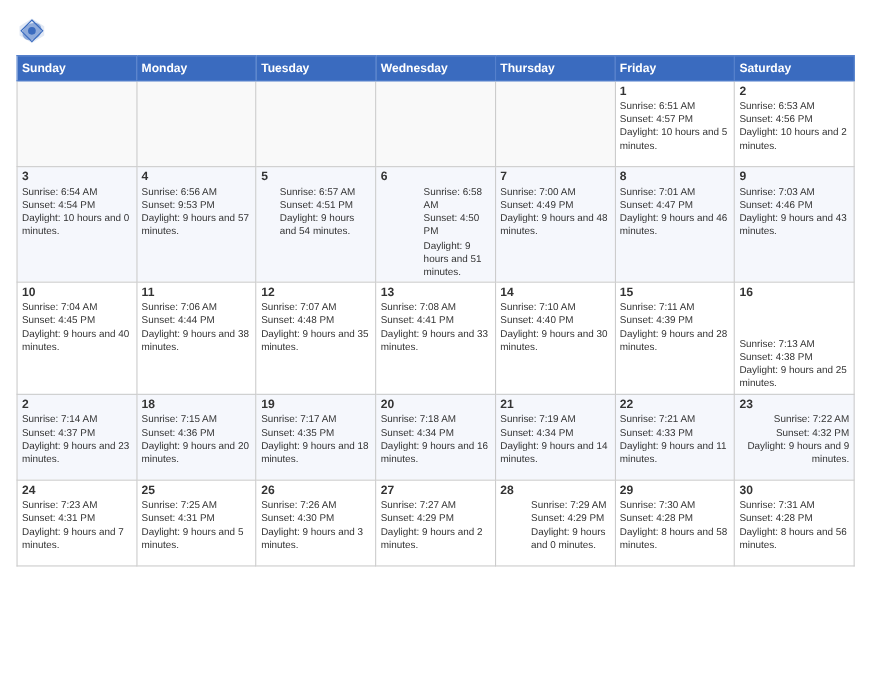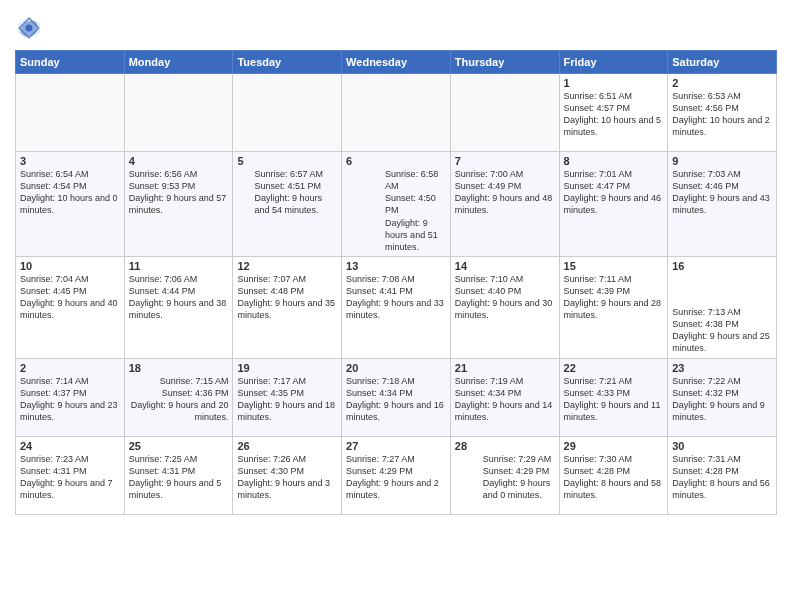--- a/index.html
+++ b/index.html
@@ -236,21 +236,21 @@
         </tr>
         <tr>
           <td>
             <span class="day-number">2</span>
             <div class="day-info" style="white-space: pre-line;">Sunrise: 7:14 AM
 Sunset: 4:37 PM
 Daylight: 9 hours and 23 minutes.</div>
           </td>
           <td>
             <span class="day-number">18</span>
-            <div class="day-info" style="white-space: pre-line; text-align: right;">Sunrise: 7:15 AM
+            <div class="day-info" style="white-space: pre-line;">Sunrise: 7:15 AM
 Sunset: 4:36 PM
 Daylight: 9 hours and 20 minutes.</div>
           </td>
           <td>
             <span class="day-number">19</span>
             <div class="day-info" style="white-space: pre-line;">Sunrise: 7:17 AM
 Sunset: 4:35 PM
 Daylight: 9 hours and 18 minutes.</div>
           </td>
           <td>
@@ -266,21 +266,21 @@
 Daylight: 9 hours and 14 minutes.</div>
           </td>
           <td>
             <span class="day-number">22</span>
             <div class="day-info" style="white-space: pre-line;">Sunrise: 7:21 AM
 Sunset: 4:33 PM
 Daylight: 9 hours and 11 minutes.</div>
           </td>
           <td>
             <span class="day-number">23</span>
-            <div class="day-info" style="white-space: pre-line;">Sunrise: 7:22 AM
+            <div class="day-info" style="white-space: pre-line; text-align: right;">Sunrise: 7:22 AM
 Sunset: 4:32 PM
 Daylight: 9 hours and 9 minutes.</div>
           </td>
         </tr>
         <tr>
           <td>
             <span class="day-number">24</span>
             <div class="day-info" style="white-space: pre-line;">Sunrise: 7:23 AM
 Sunset: 4:31 PM
 Daylight: 9 hours and 7 minutes.</div>

